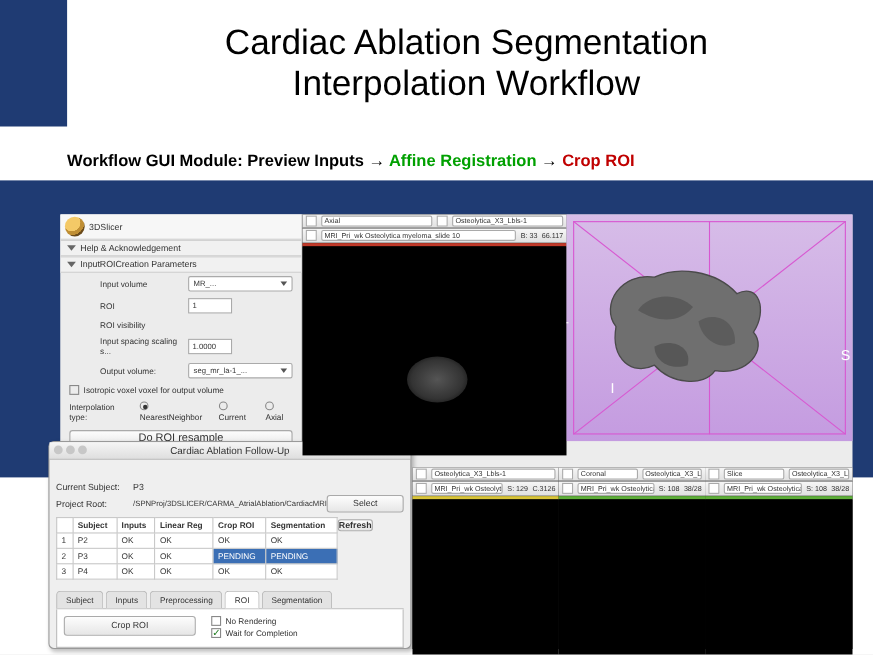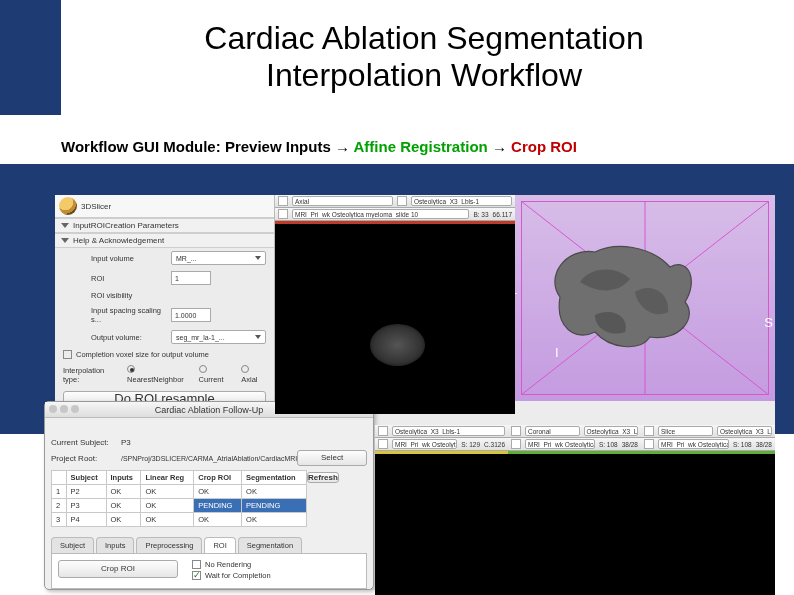--- a/index.html
+++ b/index.html
@@ -121,21 +121,21 @@
   .radio.sel::after { content:""; position:absolute; left:1.5px; top:1.5px; width:4px; height:4px; background:#333; border-radius:50%; }
   .chk { width: 9px; height: 9px; border: 1px solid #888; display:inline-block; margin-right:4px; position:relative; }
   .chk.sel::after { content:"✓"; position:absolute; left:0; top:-2px; font-size:9px; color:#1a7a1a; }
   .btnwide {
     margin: 4px 8px;
     height: 16px;
     background: linear-gradient(#fdfdfd,#e6e6e6);
     border: 1px solid #aaa;
     border-radius: 3px;
     text-align: center;
-    font-size: 13px;
+    font-size: 10px;
     line-height: 14px;
   }
   
   .followup {
     position: absolute;
     left: -11px; top: 206px;
     width: 330px; height: 189px;
     background: #efefef;
     border: 1px solid #999;
     border-radius: 5px;
@@ -275,25 +275,25 @@
 
   <div class="app">
 
     <div class="sidebar">
       <div class="brand">
         <span class="brand-icon"></span>
         <span>3DSlicer</span>
       </div>
       <div class="acc">
         <span class="tri"></span>
-        <span>InputROICreation Parameters</span>
+        <span>Help &amp; Acknowledgement</span>
       </div>
       <div class="acc">
         <span class="tri"></span>
-        <span>Help &amp; Acknowledgement</span>
+        <span>InputROICreation Parameters</span>
       </div>
 
       <div class="paramrow">
         <span class="lbl">Input volume</span>
         <span class="dropdown">
           <span>MR_...</span>
           <span class="chev"></span>
         </span>
       </div>
       <div class="paramrow">
@@ -313,21 +313,21 @@
       </div>
       <div class="paramrow">
         <span class="lbl">Output volume:</span>
         <span class="dropdown">
           <span>seg_mr_la-1_...</span>
           <span class="chev"></span>
         </span>
       </div>
       <div class="paramrow">
         <span class="chk"></span>
-        <span>Completion voxel size for output volume</span>
+        <span>Isotropic voxel voxel for output volume</span>
       </div>
       <div class="radiorow">
         <span>Interpolation type:</span>
         <span><span class="radio sel"></span><span>NearestNeighbor</span></span>
         <span><span class="radio"></span><span>Current</span></span>
         <span><span class="radio"></span><span>Axial</span></span>
       </div>
       <div class="btnwide">Do ROI resample</div>
     </div>
 

